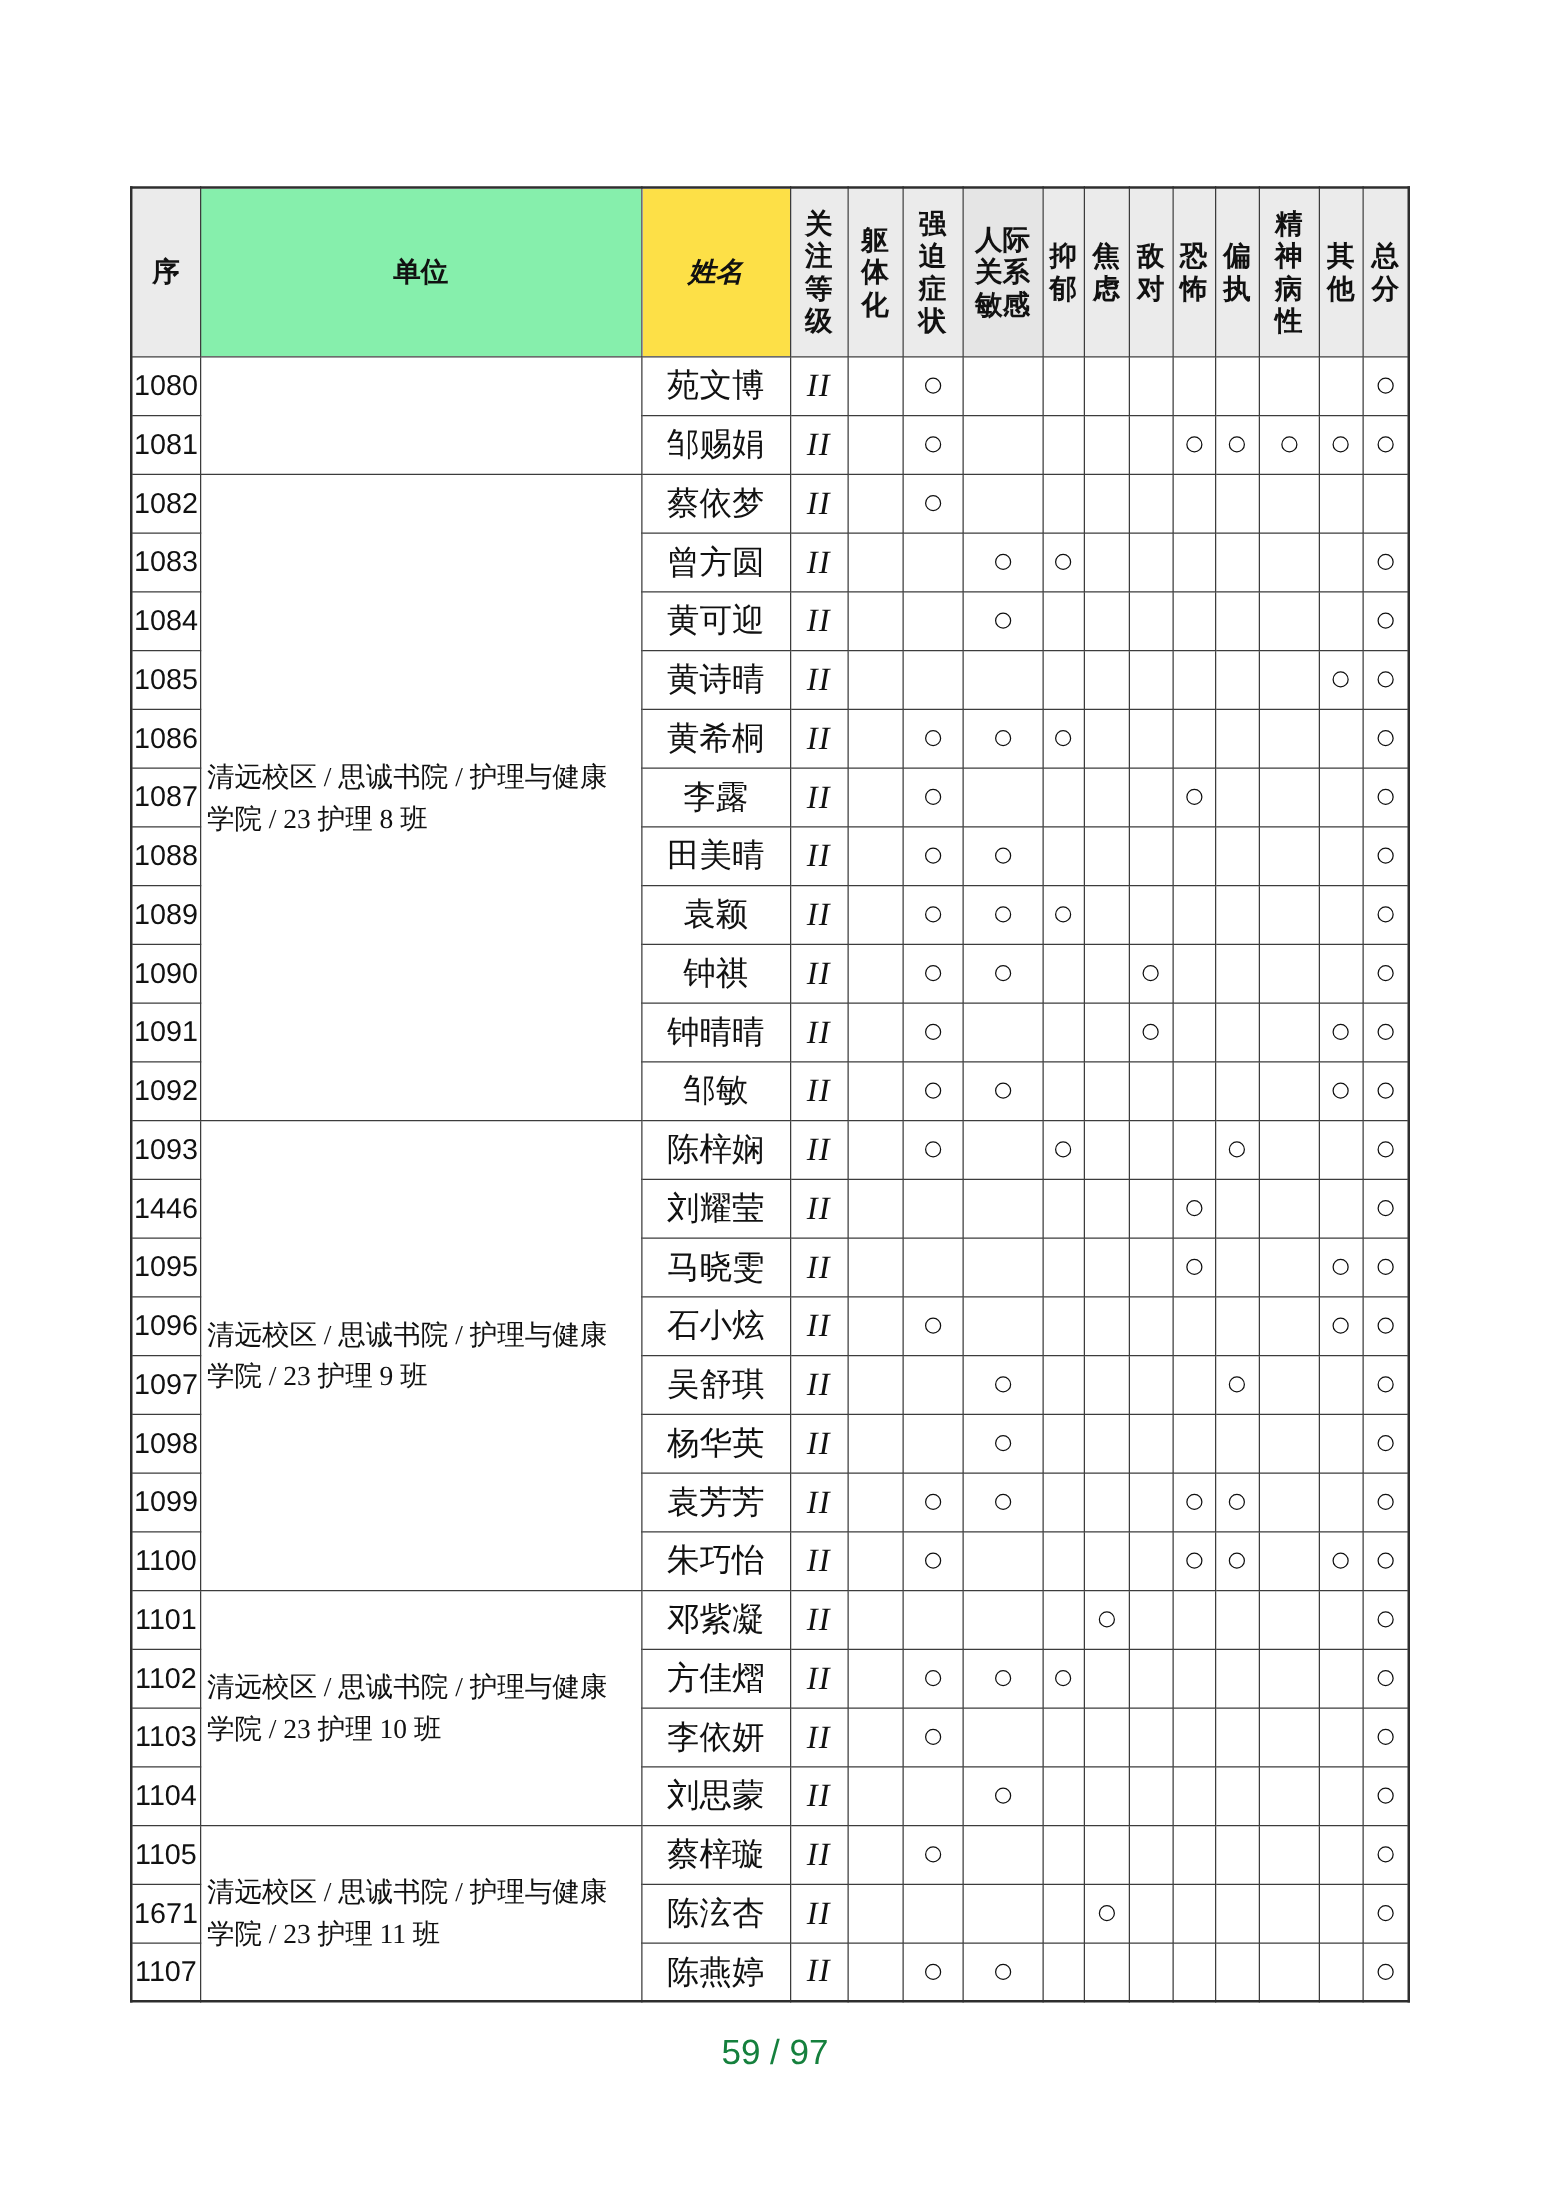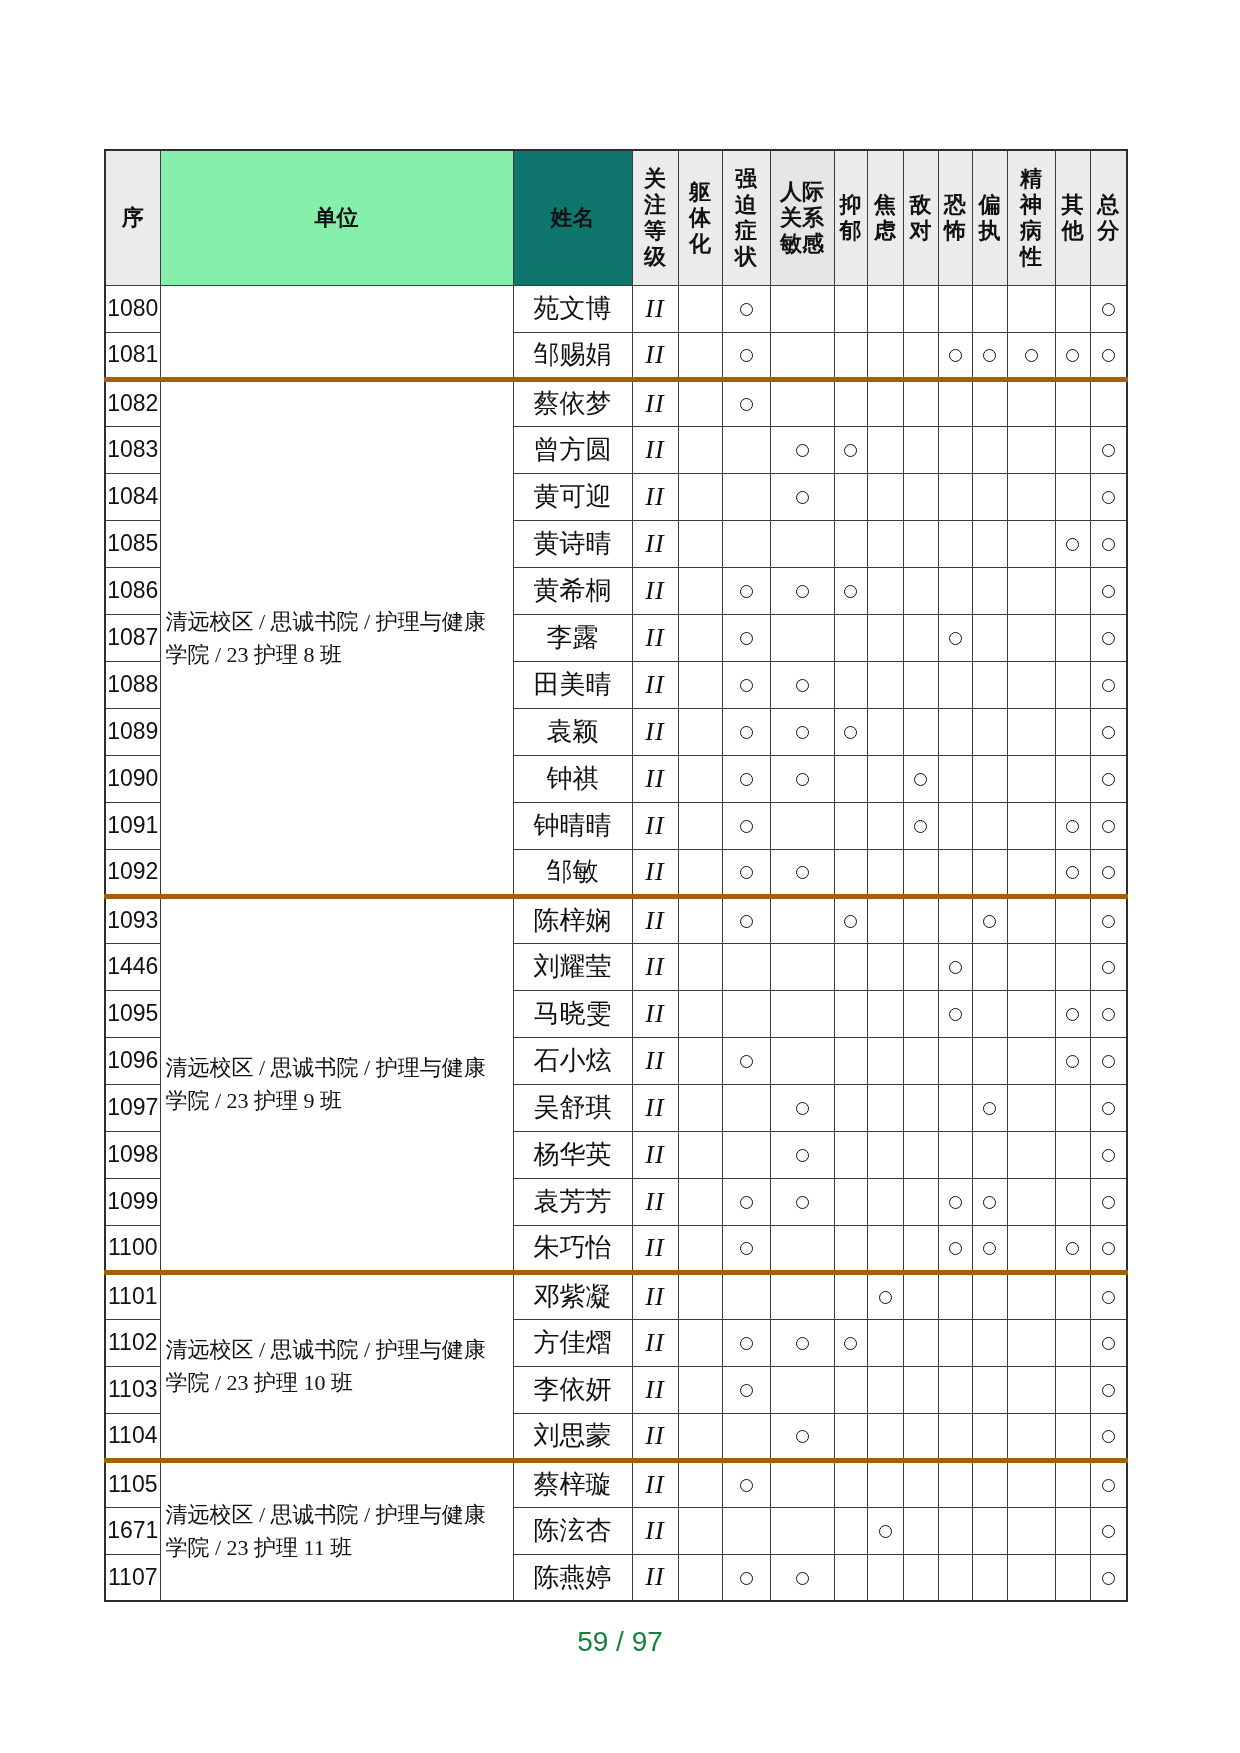--- a/index.html
+++ b/index.html
@@ -38,21 +38,21 @@
   }
   .name-cell{font-size:26px;}
   .level-cell{font-size:26px;letter-spacing:1px;font-style:italic;}
   .mark-cell{text-align:center;}
   .circle{
     display:inline-block;width:13px;height:13px;
     border:1.5px solid #101010;border-radius:50%;
     box-sizing:border-box;vertical-align:middle;
     background:transparent;
   }
-  .group-start td{border-top:5px solid #a16207;}
+  .group-start td{border-top:1px solid #a16207;}
   .footer-progress{
     position:absolute;top:1627px;left:0;width:100%;
     text-align:center;
     font-family:"Liberation Sans","DejaVu Sans",sans-serif;
     font-size:28px;line-height:30px;color:#15803d;
   }
   .footer-info{
     position:absolute;top:1763px;left:0;width:100%;
     text-align:center;
     font-family:"Liberation Serif","DejaVu Serif",serif;
@@ -79,21 +79,21 @@
         <col style="width:34px">
         <col style="width:35px">
       <col style="width:48px">
         <col style="width:35px">
         <col style="width:37px">
     </colgroup>
     <thead>
       <tr>
           <th class="head-cell" style="background: rgb(235, 235, 235);">序</th>
           <th class="head-cell" style="background: #86efac;">单位</th>
-          <th class="head-cell" style="background: #0f766e;">姓名</th>
+          <th class="head-cell" style="background: #fde047; font-style: italic;">姓名</th>
           <th class="head-cell" style="background: rgb(235, 235, 235);">
             <span class="vh">关</span>
             <span class="vh">注</span>
             <span class="vh">等</span>
             <span class="vh">级</span>
           </th>
           <th class="head-cell" style="background: rgb(235, 235, 235);">
             <span class="vh">躯</span>
             <span class="vh">体</span>
             <span class="vh">化</span>

